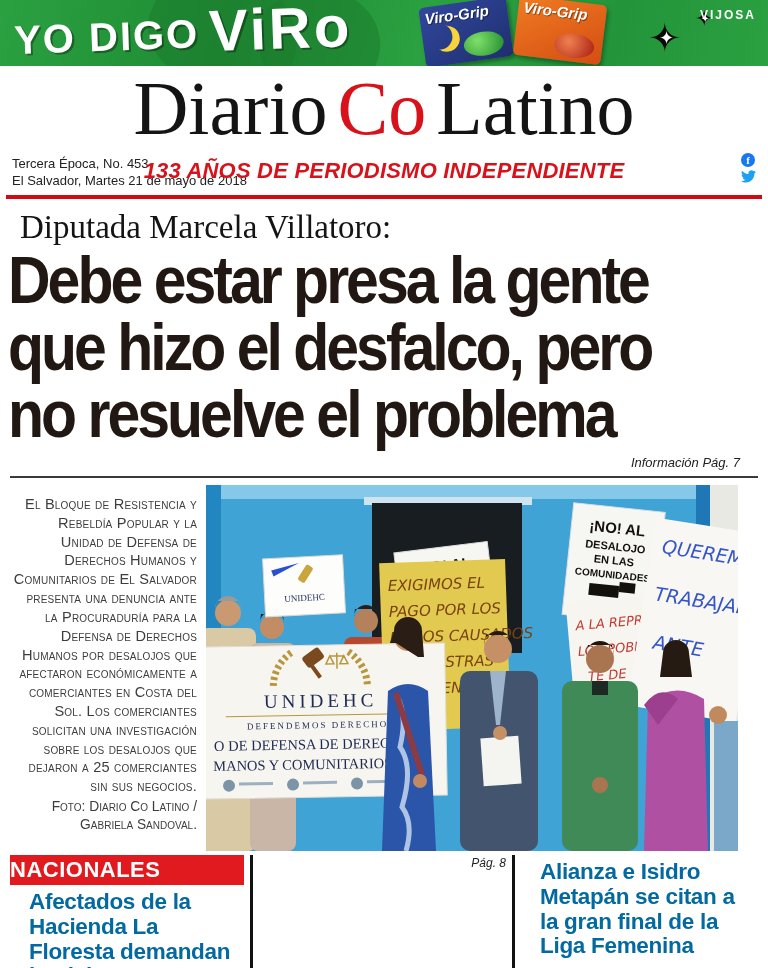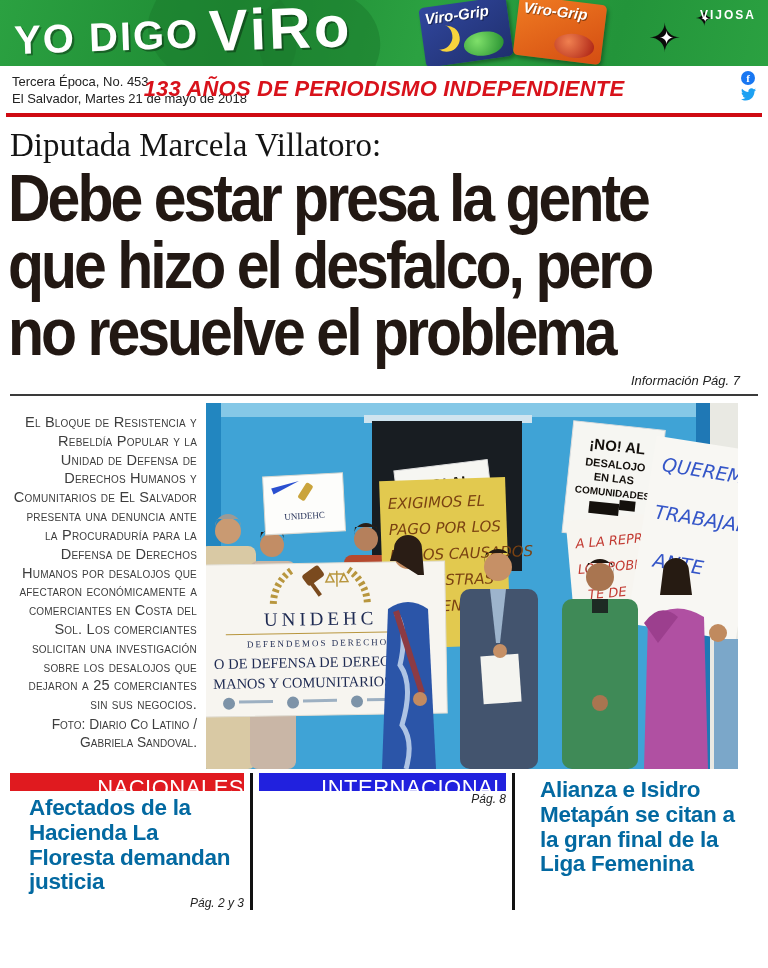--- a/index.html
+++ b/index.html
@@ -60,21 +60,21 @@
   .socials { position:absolute; right:34px; top:2px; text-align:right; font-size:11.5px;
     line-height:1.32; color:#222; }
   .social-icons { position:absolute; right:12px; top:3px; display:flex; flex-direction:column; gap:3px; }
   .fb-icon { width:14px; height:14px; border-radius:50%; background:#1877f2; color:#fff;
     font-size:11px; font-weight:bold; text-align:center; line-height:14px; font-family:"Liberation Serif",serif; }
   .tw-icon { width:15px; height:13px; }
   .red-rule { height:4px; background:#cf0a12; margin:3px 6px 0 6px; }
 
   
   .kicker { font-family:"Liberation Serif", serif; font-size:33px; color:#141414;
-    margin:10px 0 2px 10px; }
+    margin:10px 0 2px 20px; }
   .headline { margin-left:8px; font-weight:800; color:#221813; font-size:59px;
     letter-spacing:-3px; line-height:1.0; transform:scale(1,1.13); transform-origin:top left;
     width:760px; }
   .lead-pageref { text-align:right; font-style:italic; font-size:13px; color:#222;
     margin:30px 28px 0 0; }
   .black-rule { height:2px; background:#3a3a3a; margin:6px 10px 0 10px; }
 
   
   .main { display:flex; padding-top:7px; }
   .caption-col { width:206px; padding:10px 9px 0 12px; text-align:right; }
@@ -82,22 +82,22 @@
     font-variant:small-caps; }
   .caption-credit { font-size:13.8px; line-height:1.3; color:#3d3d3d; font-variant:small-caps; margin-top:2px; }
   .photo-wrap { width:532px; height:366px; }
 
   
   .sections { display:flex; margin-top:4px; padding:0 4px; }
   .section-col { padding:0 6px; }
   .col-1 { width:246px; }
   .col-2 { width:262px; border-left:3px solid #111; }
   .col-3 { width:252px; border-left:3px solid #111; }
-  .section-bar { height:18px; color:#fff; font-weight:normal; font-size:22px;
-    text-align:right; line-height:30px; letter-spacing:.5px; }
+  .section-bar { height:30px; color:#fff; font-weight:bold; font-size:22px;
+    text-align:left; line-height:30px; letter-spacing:.5px; }
   .section-headline { font-weight:bold; font-size:22.5px; line-height:1.1;
     color:#0369a1; margin-top:5px; letter-spacing:-.3px;margin-left:19px; }
   .section-page { text-align:right; font-style:italic; font-size:12px; color:#222; margin-top:1px; }
 </style>
 </head>
 <body>
 
 <div class="page">
 
   <div class="ad-banner">
@@ -114,20 +114,23 @@
     </div>
     <div class="packet packet-orange">
       <div class="pname">Viro-Grip</div>
       <div class="gel-red"></div>
     </div>
     <div class="sparkle-big"><span>✦</span><span class="sparkle-core">✦</span></div>
     <div class="sparkle-small"><span>✦</span><span class="sparkle-core">✦</span></div>
     <div class="ad-brand">VIJOSA</div>
   </div>
 
+  <div class="masthead">
+    <span>Diario</span><span class="accent">Co</span><span>Latino</span>
+  </div>
 
   <div class="mast-info">
     <div class="edition">
       <div>Tercera Época, No. 453</div>
       <div>El Salvador, Martes 21 de mayo de 2018</div>
     </div>
     <div class="tagline">133 AÑOS DE PERIODISMO INDEPENDIENTE</div>
     <div class="social-icons">
       <div class="fb-icon">f</div>
       <svg class="tw-icon" viewBox="0 0 24 20">
@@ -304,21 +307,20 @@
     </div>
   </div>
 
   <div class="sections">
     <div class="section-col col-1">
       <div class="section-bar" style="background: rgb(224, 26, 31);">NACIONALES</div>
       <div class="section-headline">Afectados de la Hacienda La Floresta demandan justicia</div>
       <div class="section-page">Pág. 2 y 3</div>
     </div>
     <div class="section-col col-2">
-      <div class="section-bar" style="background: rgb(33, 33, 222);">INTERNACIONAL</div>
       <div class="section-page">Pág. 8</div>
     </div>
     <div class="section-col col-3">
       <div class="section-headline">Alianza e Isidro Metapán se citan a la gran final de la Liga Femenina</div>
 
     </div>
   </div>
 
 </div>
 

